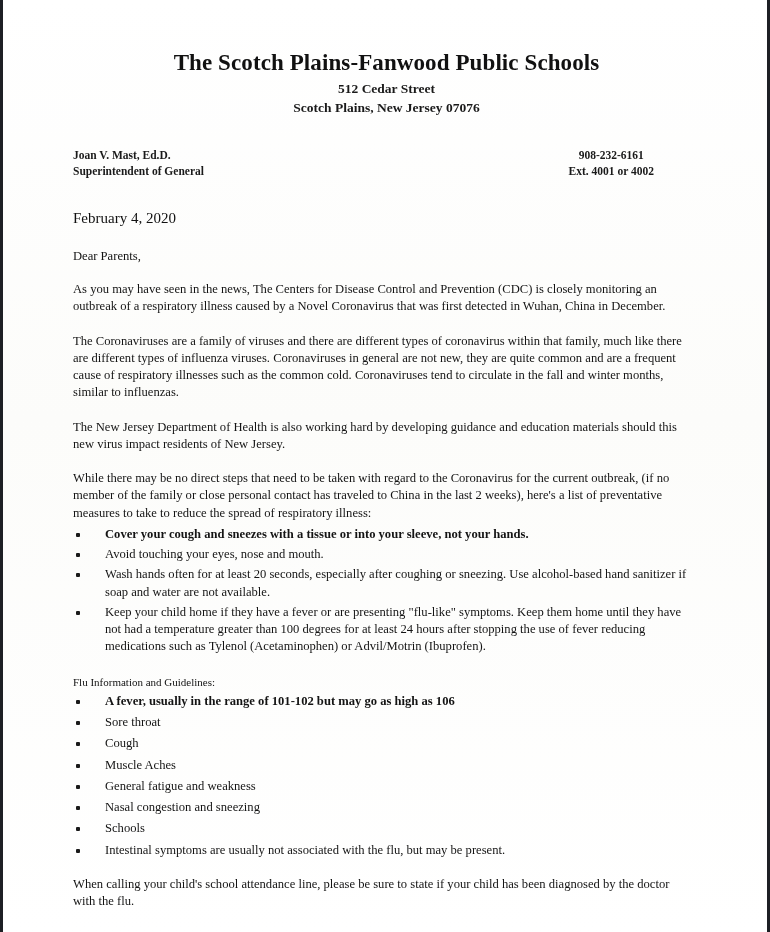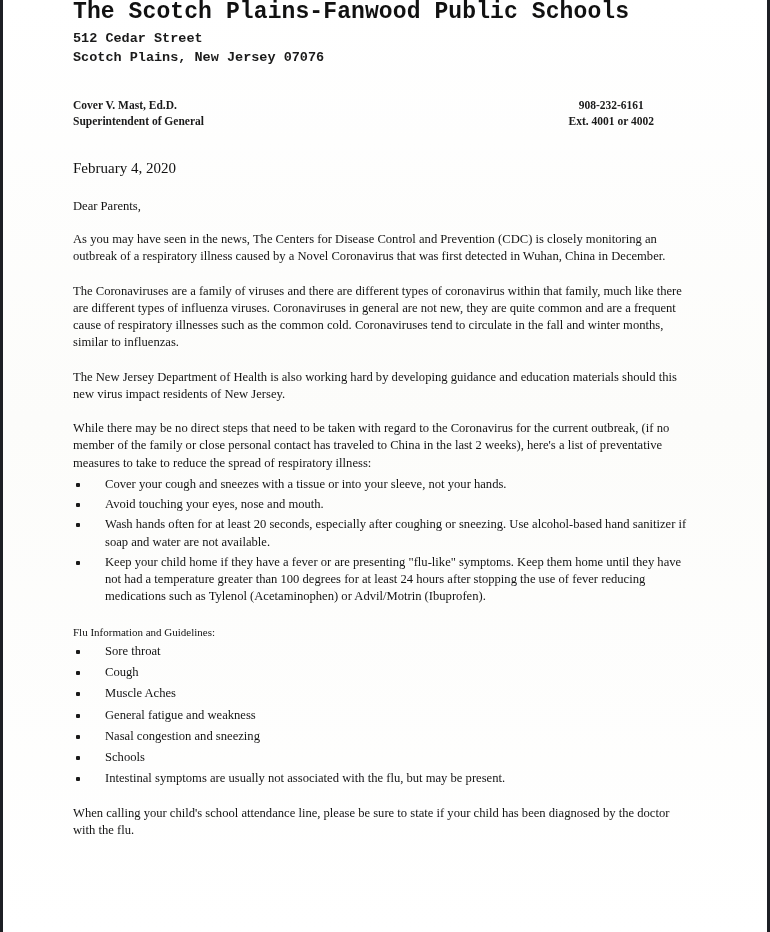--- a/index.html
+++ b/index.html
@@ -31,21 +31,22 @@
       linear-gradient(to bottom, #ffffff 0%, #fcfcfa 45%, #ffffff 100%);
   }
   .sheet {
     position: absolute;
     left: 0; right: 0; top: 0;
     padding: 0 67px 0 70px;
   }
 
   
   .letterhead {
-    font-family: Liberation Mono, monospace;
+    text-align: center;
+    padding-top: 50px;
   }
   .school-name {
     font-weight: bold;
     font-size: 23px;
     letter-spacing: 0.1px;
     line-height: 1.12;
     color: #111;
   }
   .addr-line {
     font-weight: bold;
@@ -102,21 +103,21 @@
     list-style: none;
   }
   ul.bullets li {
     position: relative;
     padding-left: 32px;
     margin-top: 3px;
     font-size: 12.6px;
     line-height: 1.37;
     color: #141414;
   }
-  ul.bullets li:first-child { margin-top: 4px; }
+  ul.bullets li:first-child { margin-top: 4px; font-weight: bold; }
   ul.bullets li::before {
     content: "";
     position: absolute;
     left: 3px;
     top: 7px;
     width: 4px;
     height: 4px;
     background: #1a1a1a;
     border-radius: 1px;
   }
@@ -129,21 +130,21 @@
   <div class="sheet">
 
     <div class="letterhead">
       <div class="school-name">The Scotch Plains-Fanwood Public Schools</div>
       <div class="addr-line">512 Cedar Street</div>
       <div class="addr-line second">Scotch Plains, New Jersey 07076</div>
     </div>
 
     <div class="contact-row">
       <div class="contact-col left">
-        <div>Cover V. Mast, Ed.D.</div>
+        <div>Joan V. Mast, Ed.D.</div>
         <div>Superintendent of General</div>
       </div>
       <div class="contact-col right">
         <div>908-232-6161</div>
         <div>Ext. 4001 or 4002</div>
       </div>
     </div>
 
     <div class="date">February 4, 2020</div>
     <div class="salutation">Dear Parents,</div>
@@ -160,20 +161,21 @@
       <li>Cover your cough and sneezes with a tissue or into your sleeve, not your hands.</li>
       <li>Avoid touching your eyes, nose and mouth.</li>
       <li>Wash hands often for at least 20 seconds, especially after coughing or sneezing.  Use alcohol-based hand sanitizer if soap and water are not available.</li>
       <li>Keep your child home if they have a fever or are presenting "flu-like" symptoms.  Keep them home until they have not had a temperature greater than 100 degrees for at least 24 hours after stopping the use of fever reducing medications such as Tylenol (Acetaminophen) or Advil/Motrin (Ibuprofen).</li>
     </ul>
 
     <div class="section-head">Flu Information and Guidelines:</div>
 
 
     <ul class="bullets symptoms">
+      <li>A fever, usually in the range of 101-102 but may go as high as 106</li>
       <li>Sore throat</li>
       <li>Cough</li>
       <li>Muscle Aches</li>
       <li>General fatigue and weakness</li>
       <li>Nasal congestion and sneezing</li>
       <li>Schools</li>
       <li>Intestinal symptoms are usually not associated with the flu, but may be present.</li>
     </ul>
 
     <p class="body">When calling your child's school attendance line, please be sure to state if your child has been diagnosed by the doctor with the flu.</p>

